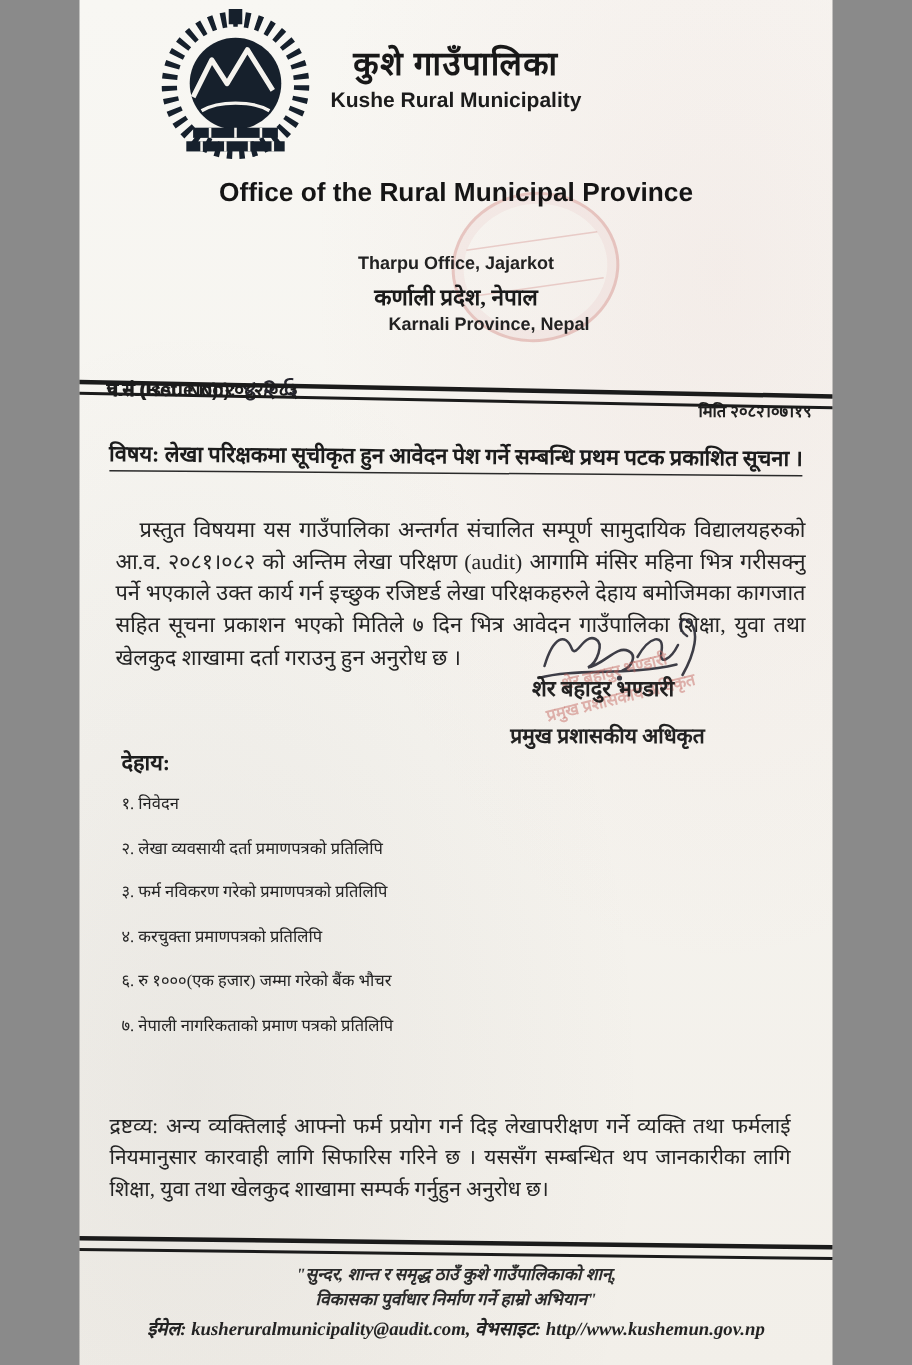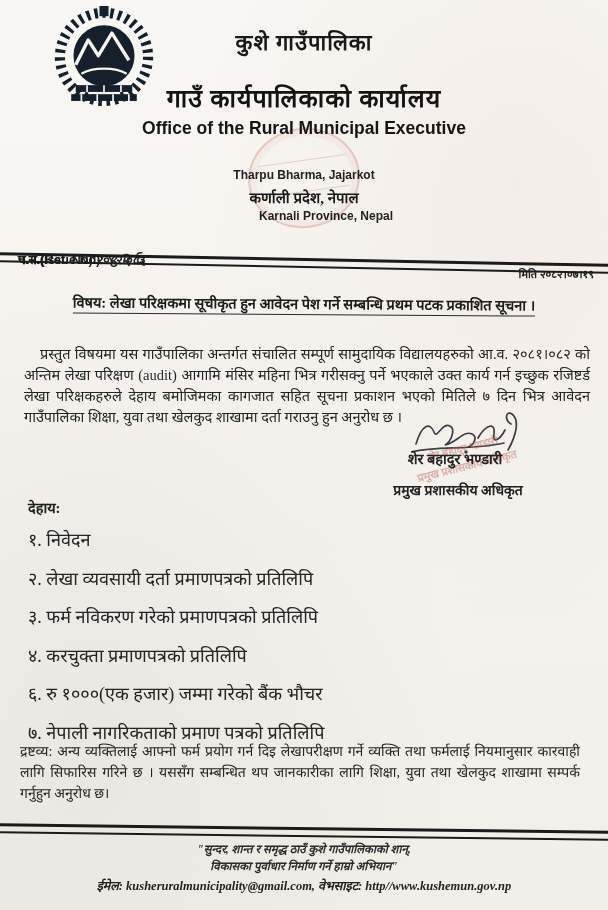--- a/index.html
+++ b/index.html
@@ -1,18 +1,18 @@
 <!DOCTYPE html>
 <html><head>
 <meta charset="utf-8">
 <style>
   html,body{margin:0;padding:0;background:#8a8a8a;}
   .page{
     position:relative;
-    width:608px;height:910px;
+    width:502px;height:910px;
     margin:0 auto;
     background:
       radial-gradient(ellipse at 85% 20%, rgba(214,160,160,0.10), transparent 45%),
       radial-gradient(ellipse at 15% 80%, rgba(120,120,120,0.08), transparent 50%),
       linear-gradient(178deg,#f8f7f3 0%, #f5f3ee 55%, #f2efe9 100%);
     font-family:"Liberation Serif","DejaVu Serif",serif;
     color:#222222;
     overflow:hidden;
   }
   .abs{position:absolute;}
@@ -63,21 +63,21 @@
   
   .sig-svg{right:80px;top:412px;width:120px;height:46px;}
   .sig-name{right:58px;top:448px;width:190px;text-align:center;font-size:14.5px;font-weight:bold;color:#222;}
   .sig-title{right:40px;top:480px;width:220px;text-align:center;font-size:14px;font-weight:bold;color:#222;}
   .sig-stamp{right:48px;top:440px;width:190px;text-align:center;color:rgba(193,96,88,0.45);
     font-size:11px;font-weight:bold;transform:rotate(-14deg);line-height:1.6;}
 
   
   .list-head{left:28px;top:497px;font-size:14.5px;font-weight:bold;color:#1d1d1d;}
   .list{left:28px;top:527px;right:20px;}
-  .list-item{font-size:18px;color:#242424;margin-bottom:14.5px;}
+  .list-item{font-size:11px;color:#242424;margin-bottom:14.5px;}
 
   
   .note{left:20px;right:28px;top:727px;font-size:14px;line-height:1.5;text-align:justify;color:#242424;}
 
   
   .foot-1{top:841px;font-style:italic;font-size:11.5px;font-weight:bold;color:#2c2c2c;}
   .foot-2{top:858px;font-style:italic;font-size:11.5px;font-weight:bold;color:#2c2c2c;}
   .foot-3{top:877px;font-style:italic;font-size:12.5px;font-weight:bold;color:#232323;}
 </style>
 </head>
@@ -106,23 +106,23 @@
           <line x1="44" y1="78" x2="44" y2="84"></line>
           <line x1="58" y1="78" x2="58" y2="84"></line>
           <line x1="72" y1="78" x2="72" y2="84"></line>
       </g>
     </svg>
   </div>
 
   <div class="abs hdr-stamp"></div>
 
   <div class="abs ctr hdr-np-1">कुशे गाउँपालिका</div>
-  <div class="abs ctr hdr-np-2">गाउँ कार्यपालिकाको कार्यालय</div>
-  <div class="abs ctr hdr-en-2">Office of the Rural Municipal Executive</div>
-  <div class="abs ctr hdr-en-3">Tharpu Bharma, Jajarkot</div>
+  <div class="abs ctr hdr-en-1">Kushe Rural Municipality</div>
+  <div class="abs ctr hdr-en-2">Office of the Rural Municipal Province</div>
+  <div class="abs ctr hdr-en-3">Tharpu Office, Jajarkot</div>
   <div class="abs ctr hdr-np-4">कर्णाली प्रदेश, नेपाल</div>
   <div class="abs ctr hdr-en-4">Karnali Province, Nepal</div>
 
   <div class="abs refno">प.सं.(Ref. No):२०८२/०८३</div>
   <div class="abs issueno">
     <span>च.नं.(Issue No):</span>
     <span class="hand">४२६</span>
   </div>
   <div class="abs dateline">मिति २०८२।०७।१९</div>
 
@@ -159,15 +159,15 @@
     <div class="list-item">६. रु १०००(एक हजार) जम्मा गरेको बैंक भौचर</div>
     <div class="list-item">७. नेपाली नागरिकताको प्रमाण पत्रको प्रतिलिपि</div>
   </div>
 
   <p class="abs note">द्रष्टव्य: अन्य व्यक्तिलाई आफ्नो फर्म प्रयोग गर्न दिइ लेखापरीक्षण गर्ने व्यक्ति तथा फर्मलाई नियमानुसार कारवाही लागि सिफारिस गरिने छ । यससँग सम्बन्धित थप जानकारीका लागि शिक्षा, युवा तथा खेलकुद शाखामा सम्पर्क गर्नुहुन अनुरोध छ।</p>
 
   <div class="abs rule rule-bottom"></div>
 
   <div class="abs ctr foot-1">"सुन्दर, शान्त र समृद्ध ठाउँ कुशे गाउँपालिकाको शान्,</div>
   <div class="abs ctr foot-2">विकासका पुर्वाधार निर्माण गर्ने हाम्रो अभियान"</div>
-  <div class="abs ctr foot-3">ईमेल: kusheruralmunicipality@gmail.com, वेभसाइट: http//www.kushemun.gov.np</div>
+  <div class="abs ctr foot-3">ईमेल: kusheruralmunicipality@audit.com, वेभसाइट: http//www.kushemun.gov.np</div>
 
 </div>
 
 </body></html>

